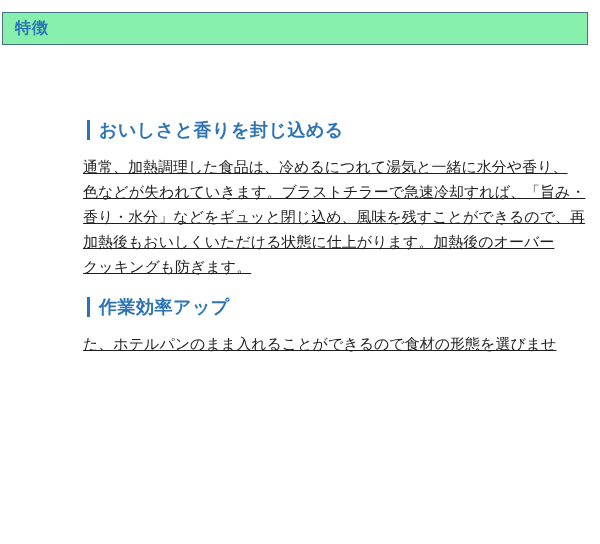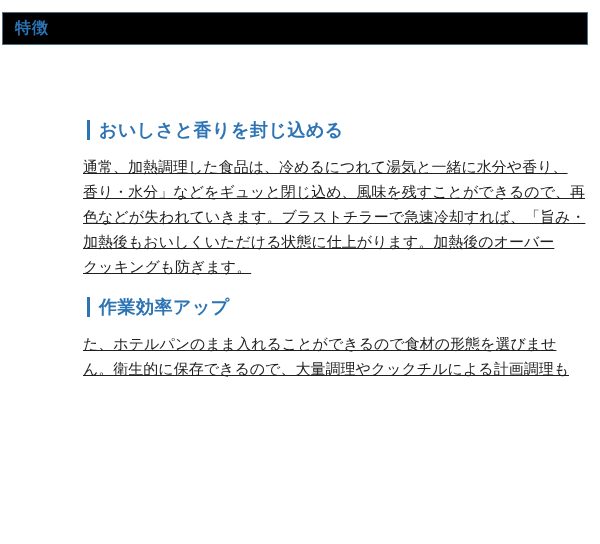--- a/index.html
+++ b/index.html
@@ -16,21 +16,21 @@
     overflow: hidden;
   }
   
   .title-box {
     position: absolute;
     left: 2px;
     top: 12px;
     width: 572px;
     height: 31px;
     border: 1px solid #4a7287;
-    background: #000000;
+    background: #86efac;
     display: flex;
     align-items: center;
     padding-left: 12px;
   }
   .title-box .title-text {
     color: #2d74b5;
     font-size: 16px;
     font-weight: bold;
     letter-spacing: 1px;
   }
@@ -84,32 +84,31 @@
 
   <div class="content">
 
     <section>
       <div class="subheading-row">
         <span class="subheading-bar"></span>
         <h3 class="subheading-text">おいしさと香りを封じ込める</h3>
       </div>
       <div class="paragraph">
         <div class="line">通常、加熱調理した食品は、冷めるにつれて湯気と一緒に水分や香り、</div>
+        <div class="line">色などが失われていきます。ブラストチラーで急速冷却すれば、「旨み・</div>
         <div class="line">香り・水分」などをギュッと閉じ込め、風味を残すことができるので、再</div>
-        <div class="line">色などが失われていきます。ブラストチラーで急速冷却すれば、「旨み・</div>
         <div class="line">加熱後もおいしくいただける状態に仕上がります。加熱後のオーバー</div>
         <div class="line">クッキングも防ぎます。</div>
       </div>
     </section>
 
     <section>
       <div class="subheading-row">
         <span class="subheading-bar"></span>
         <h3 class="subheading-text">作業効率アップ</h3>
       </div>
       <div class="paragraph">
         <div class="line">た、ホテルパンのまま入れることができるので食材の形態を選びませ</div>
-        <div class="line">ん。衛生的に保存できるので、大量調理やクックチルによる計画調理も</div>
       </div>
     </section>
 
   </div>
 </div>
 
 </body></html>

